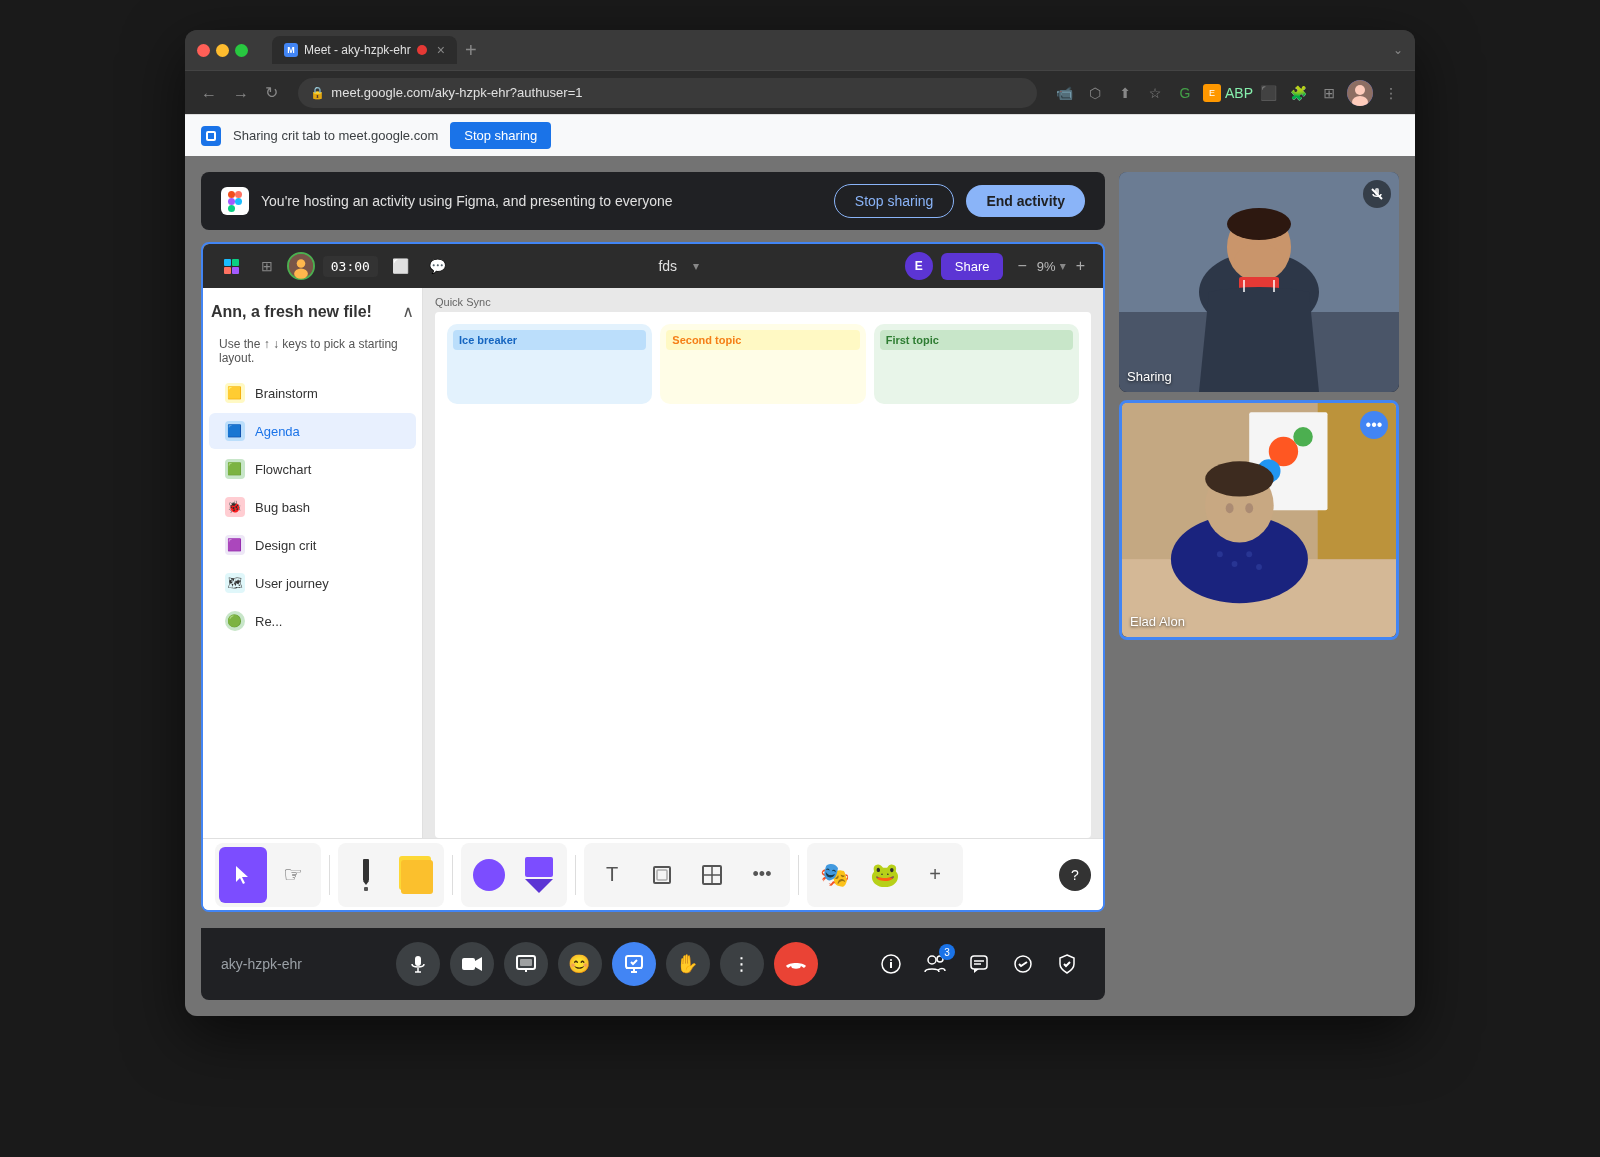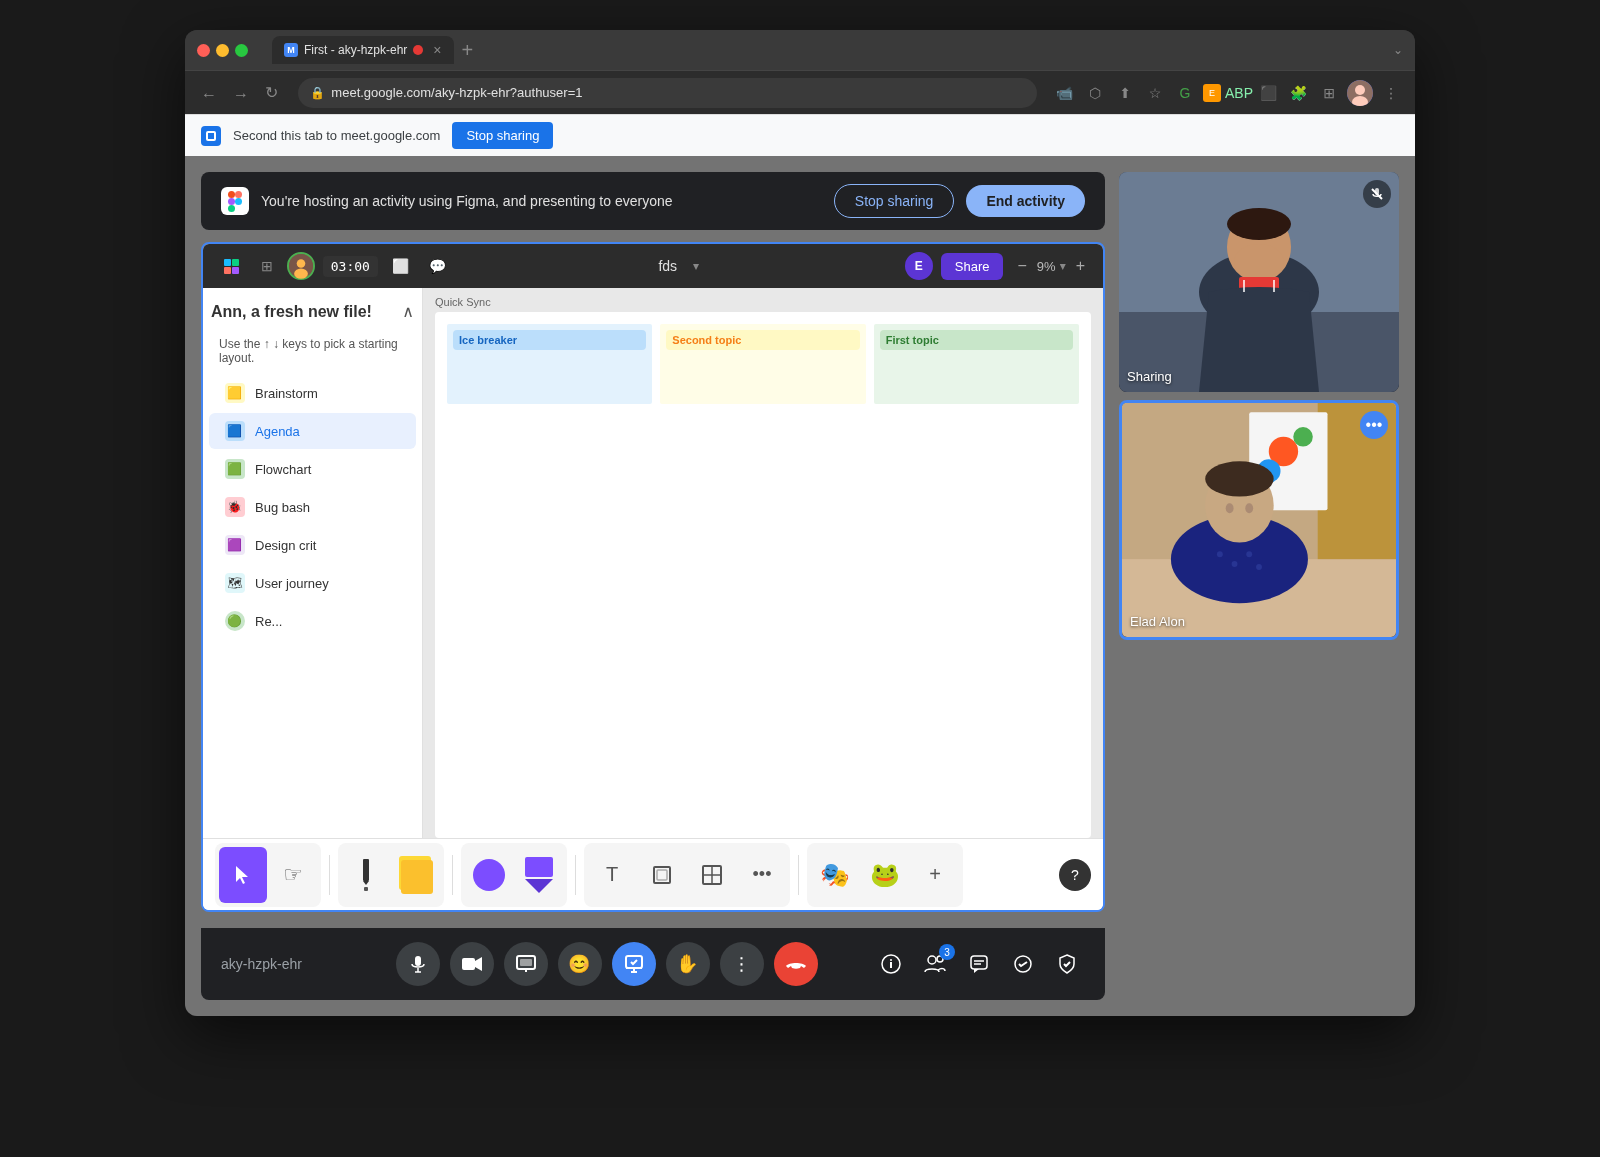--- a/index.html
+++ b/index.html
@@ -450,21 +450,21 @@
     }
 
     .agenda-columns {
       display: flex;
       gap: 8px;
       padding: 12px;
     }
 
     .agenda-col {
       flex: 1;
-      border-radius: 2px;
+      border-radius: 10px;
       padding: 6px;
       min-height: 80px;
     }
 
     .agenda-col-title {
       font-size: 11px;
       font-weight: 600;
       padding: 4px 6px;
       border-radius: 4px;
       margin-bottom: 4px;
@@ -702,21 +702,21 @@
 
   <div class="browser-titlebar">
     <div class="traffic-lights">
       <div class="traffic-light tl-red"></div>
       <div class="traffic-light tl-yellow"></div>
       <div class="traffic-light tl-green"></div>
     </div>
     <div class="browser-tabs">
       <div class="browser-tab">
         <div class="tab-favicon">M</div>
-        <span>First - aky-hzpk-ehr</span>
+        <span>Meet - aky-hzpk-ehr</span>
         <div class="tab-record-dot"></div>
         <span class="tab-close">×</span>
       </div>
       <span class="tab-new">+</span>
     </div>
     <span class="window-controls">⌄</span>
   </div>
 
   <div class="browser-toolbar">
     <span class="nav-btn">←</span>
@@ -748,21 +748,21 @@
     </div>
   </div>
 
   <div class="sharing-bar">
     <div class="sharing-icon">
       <svg width="14" height="14" viewBox="0 0 14 14">
         <rect x="2" y="2" width="10" height="10" rx="2" fill="white"></rect>
         <rect x="4" y="4" width="6" height="6" fill="#1a73e8"></rect>
       </svg>
     </div>
-    <span class="sharing-text">Second this tab to meet.google.com</span>
+    <span class="sharing-text">Sharing crit tab to meet.google.com</span>
     <button class="stop-sharing-btn">Stop sharing</button>
   </div>
 
   <div class="browser-content" style="height: 860px; padding: 16px; gap: 14px;">
 
     <div class="meet-container">
 
       <div class="activity-banner">
 
         <svg class="figma-logo" viewBox="0 0 28 28">

